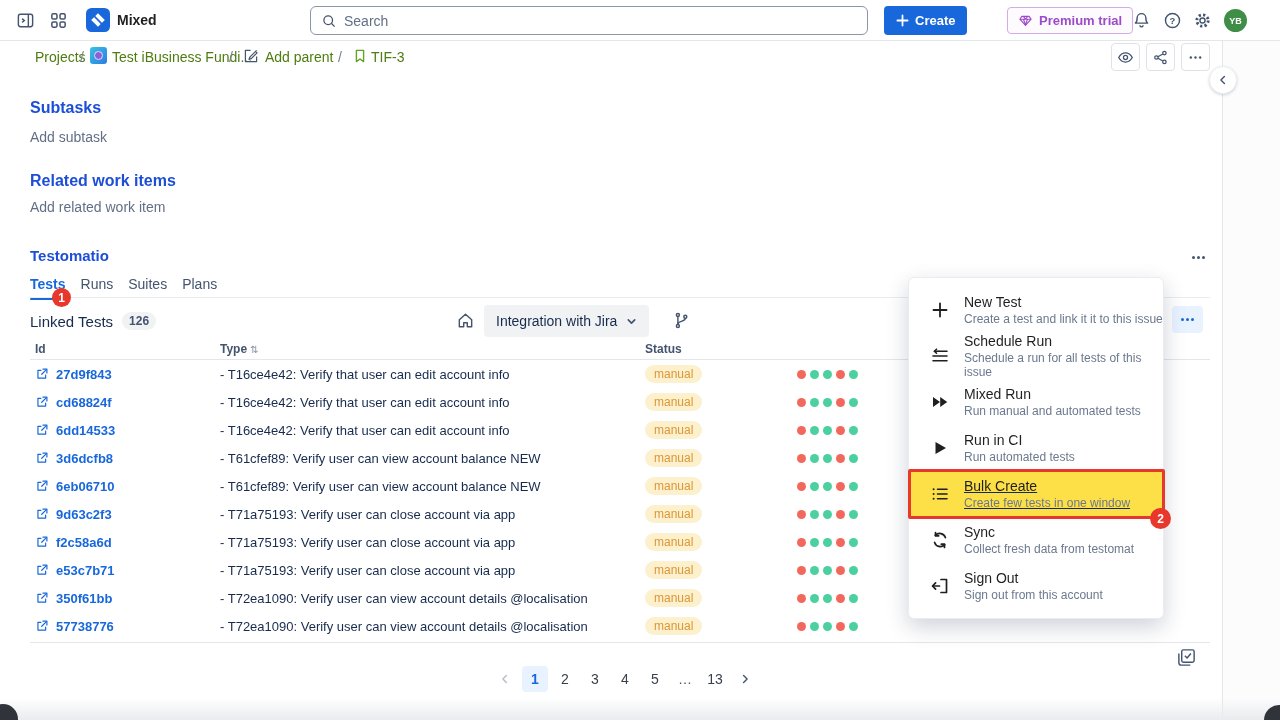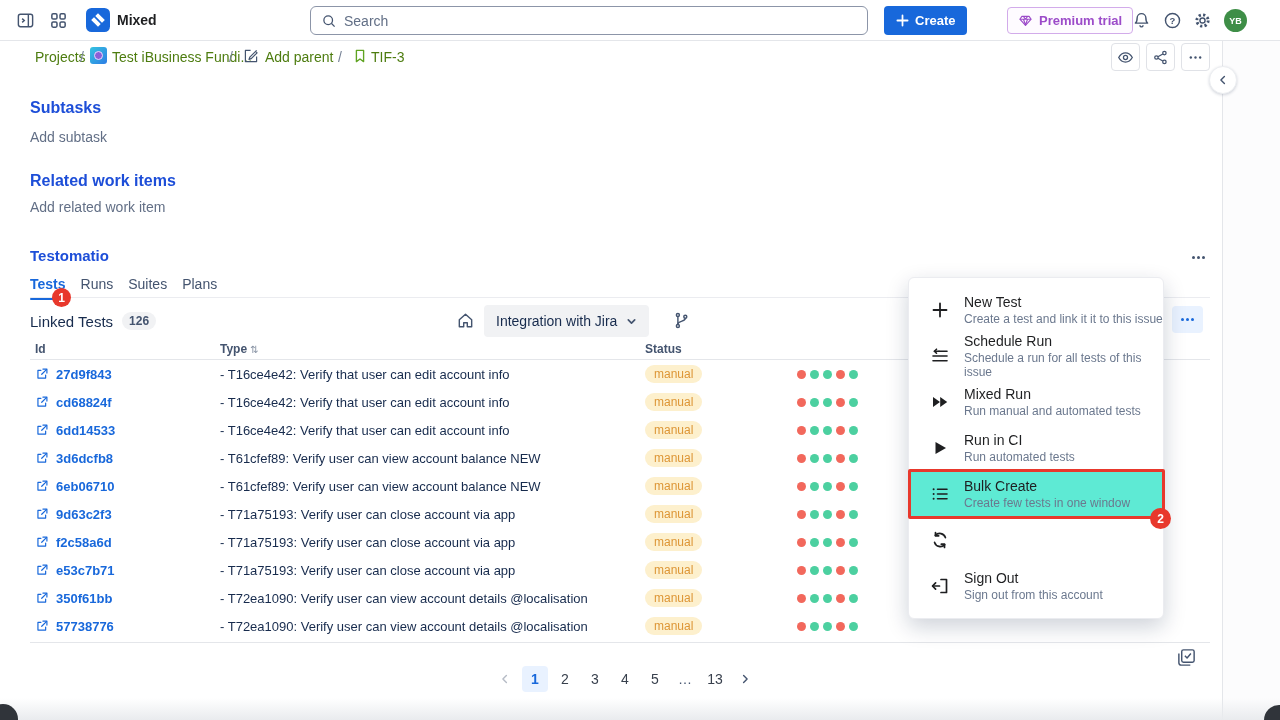--- a/index.html
+++ b/index.html
@@ -78,21 +78,21 @@
   .pg.ellipsis { cursor:default; color:#44546f; }
   .multicheck { position:absolute; left:1176px; top:647px; width:21px; height:21px; color:#44546f; cursor:pointer; }
 
   
   .menu { position:absolute; left:908px; top:277px; width:256px; background:#fff; border:1px solid #ebecf0; border-radius:6px; box-shadow:0 8px 22px rgba(9,30,66,.2); padding:9px 0; z-index:10; }
   .menu-item { position:relative; height:46px; display:flex; align-items:center; cursor:pointer; }
   .mi-icon { width:20px; height:20px; margin:0 14px 0 21px; flex:0 0 auto; color:#1e1f21; }
   .mi-text { display:flex; flex-direction:column; gap:2px; }
   .mi-title { font-size:14px; color:#1e1f21; }
   .mi-sub { font-size:12px; color:#6b788e; }
-  .menu-item.highlight { background:#5eead4; }
+  .menu-item.highlight { background:#fde047;text-decoration:underline; }
   .menu-item.highlight::after { content:""; position:absolute; left:-1px; right:-2px; top:-2px; bottom:-2px; border:3px solid var(--red); border-radius:2px; pointer-events:none; }
   .ann-badge { position:absolute; width:21px; height:21px; border-radius:50%; background:var(--red); color:#fff; font-size:12px; font-weight:bold; display:flex; align-items:center; justify-content:center; z-index:12; }
   #badge-step2 { right:-8px; bottom:-12px; }
   #badge-step1 { left:52px; top:288px; width:19px; height:19px; }
 
   
   .bottom-fade { position:absolute; left:0; bottom:0; width:1280px; height:22px; background:linear-gradient(to bottom, rgba(234,236,239,0), #e9ebee); z-index:3; }
   .corner-art { position:absolute; width:30px; height:30px; border-radius:50%; background:#30343a; z-index:4; }
 </style>
 </head>
@@ -599,20 +599,24 @@
       </div>
       <div class="menu-item">
         <span class="mi-icon">
           <svg viewBox="0 0 20 20" fill="none" stroke="currentColor" stroke-width="1.7" stroke-linecap="round" stroke-linejoin="round">
             <path d="M15.4 7.6A6 6 0 0 0 5.3 5.4"></path>
             <path d="M5.5 2.6v3.2h3.2"></path>
             <path d="M4.6 12.4a6 6 0 0 0 10.1 2.2"></path>
             <path d="M14.5 17.4v-3.2h-3.2"></path>
           </svg>
         </span>
+        <span class="mi-text">
+          <span class="mi-title">Sync</span>
+          <span class="mi-sub">Collect fresh data from testomat</span>
+        </span>
       </div>
       <div class="menu-item">
         <span class="mi-icon">
           <svg viewBox="0 0 20 20" fill="none" stroke="currentColor" stroke-width="1.7" stroke-linecap="round" stroke-linejoin="round">
             <path d="M11 3.5h5.5v13H11"></path>
             <path d="M9.5 10H2.8"></path>
             <path d="M5.6 6.9L2.5 10l3.1 3.1"></path>
           </svg>
         </span>
         <span class="mi-text">

